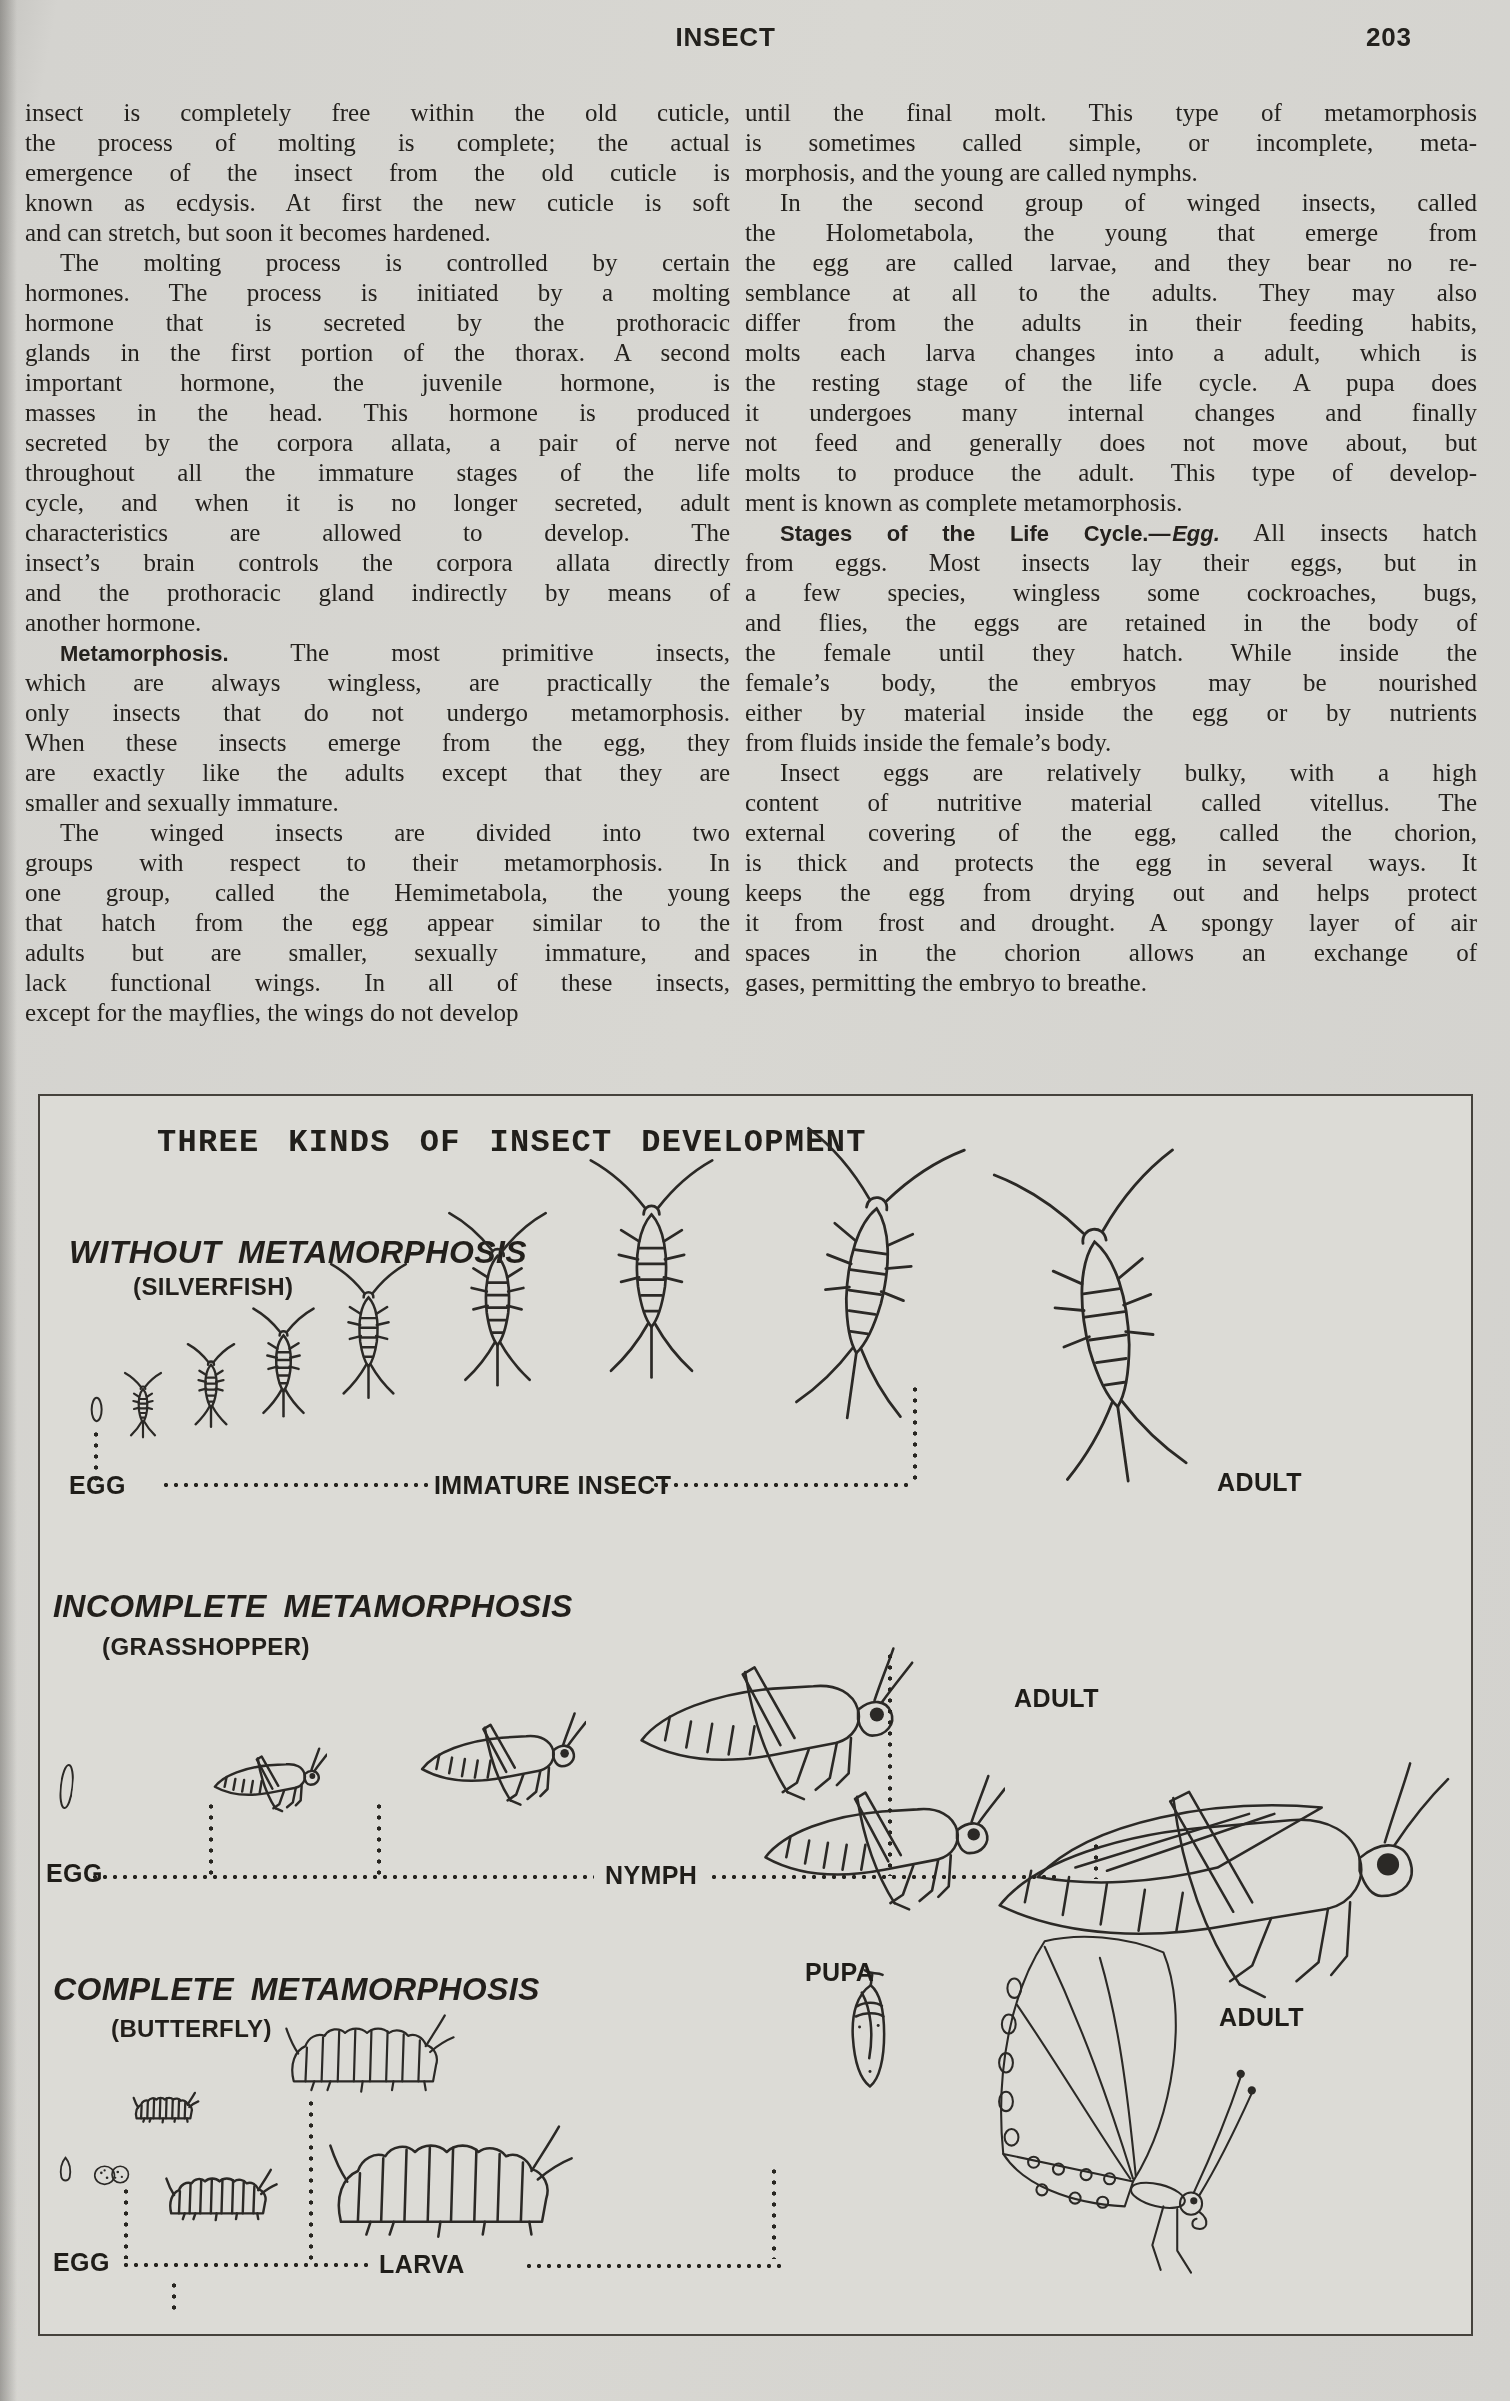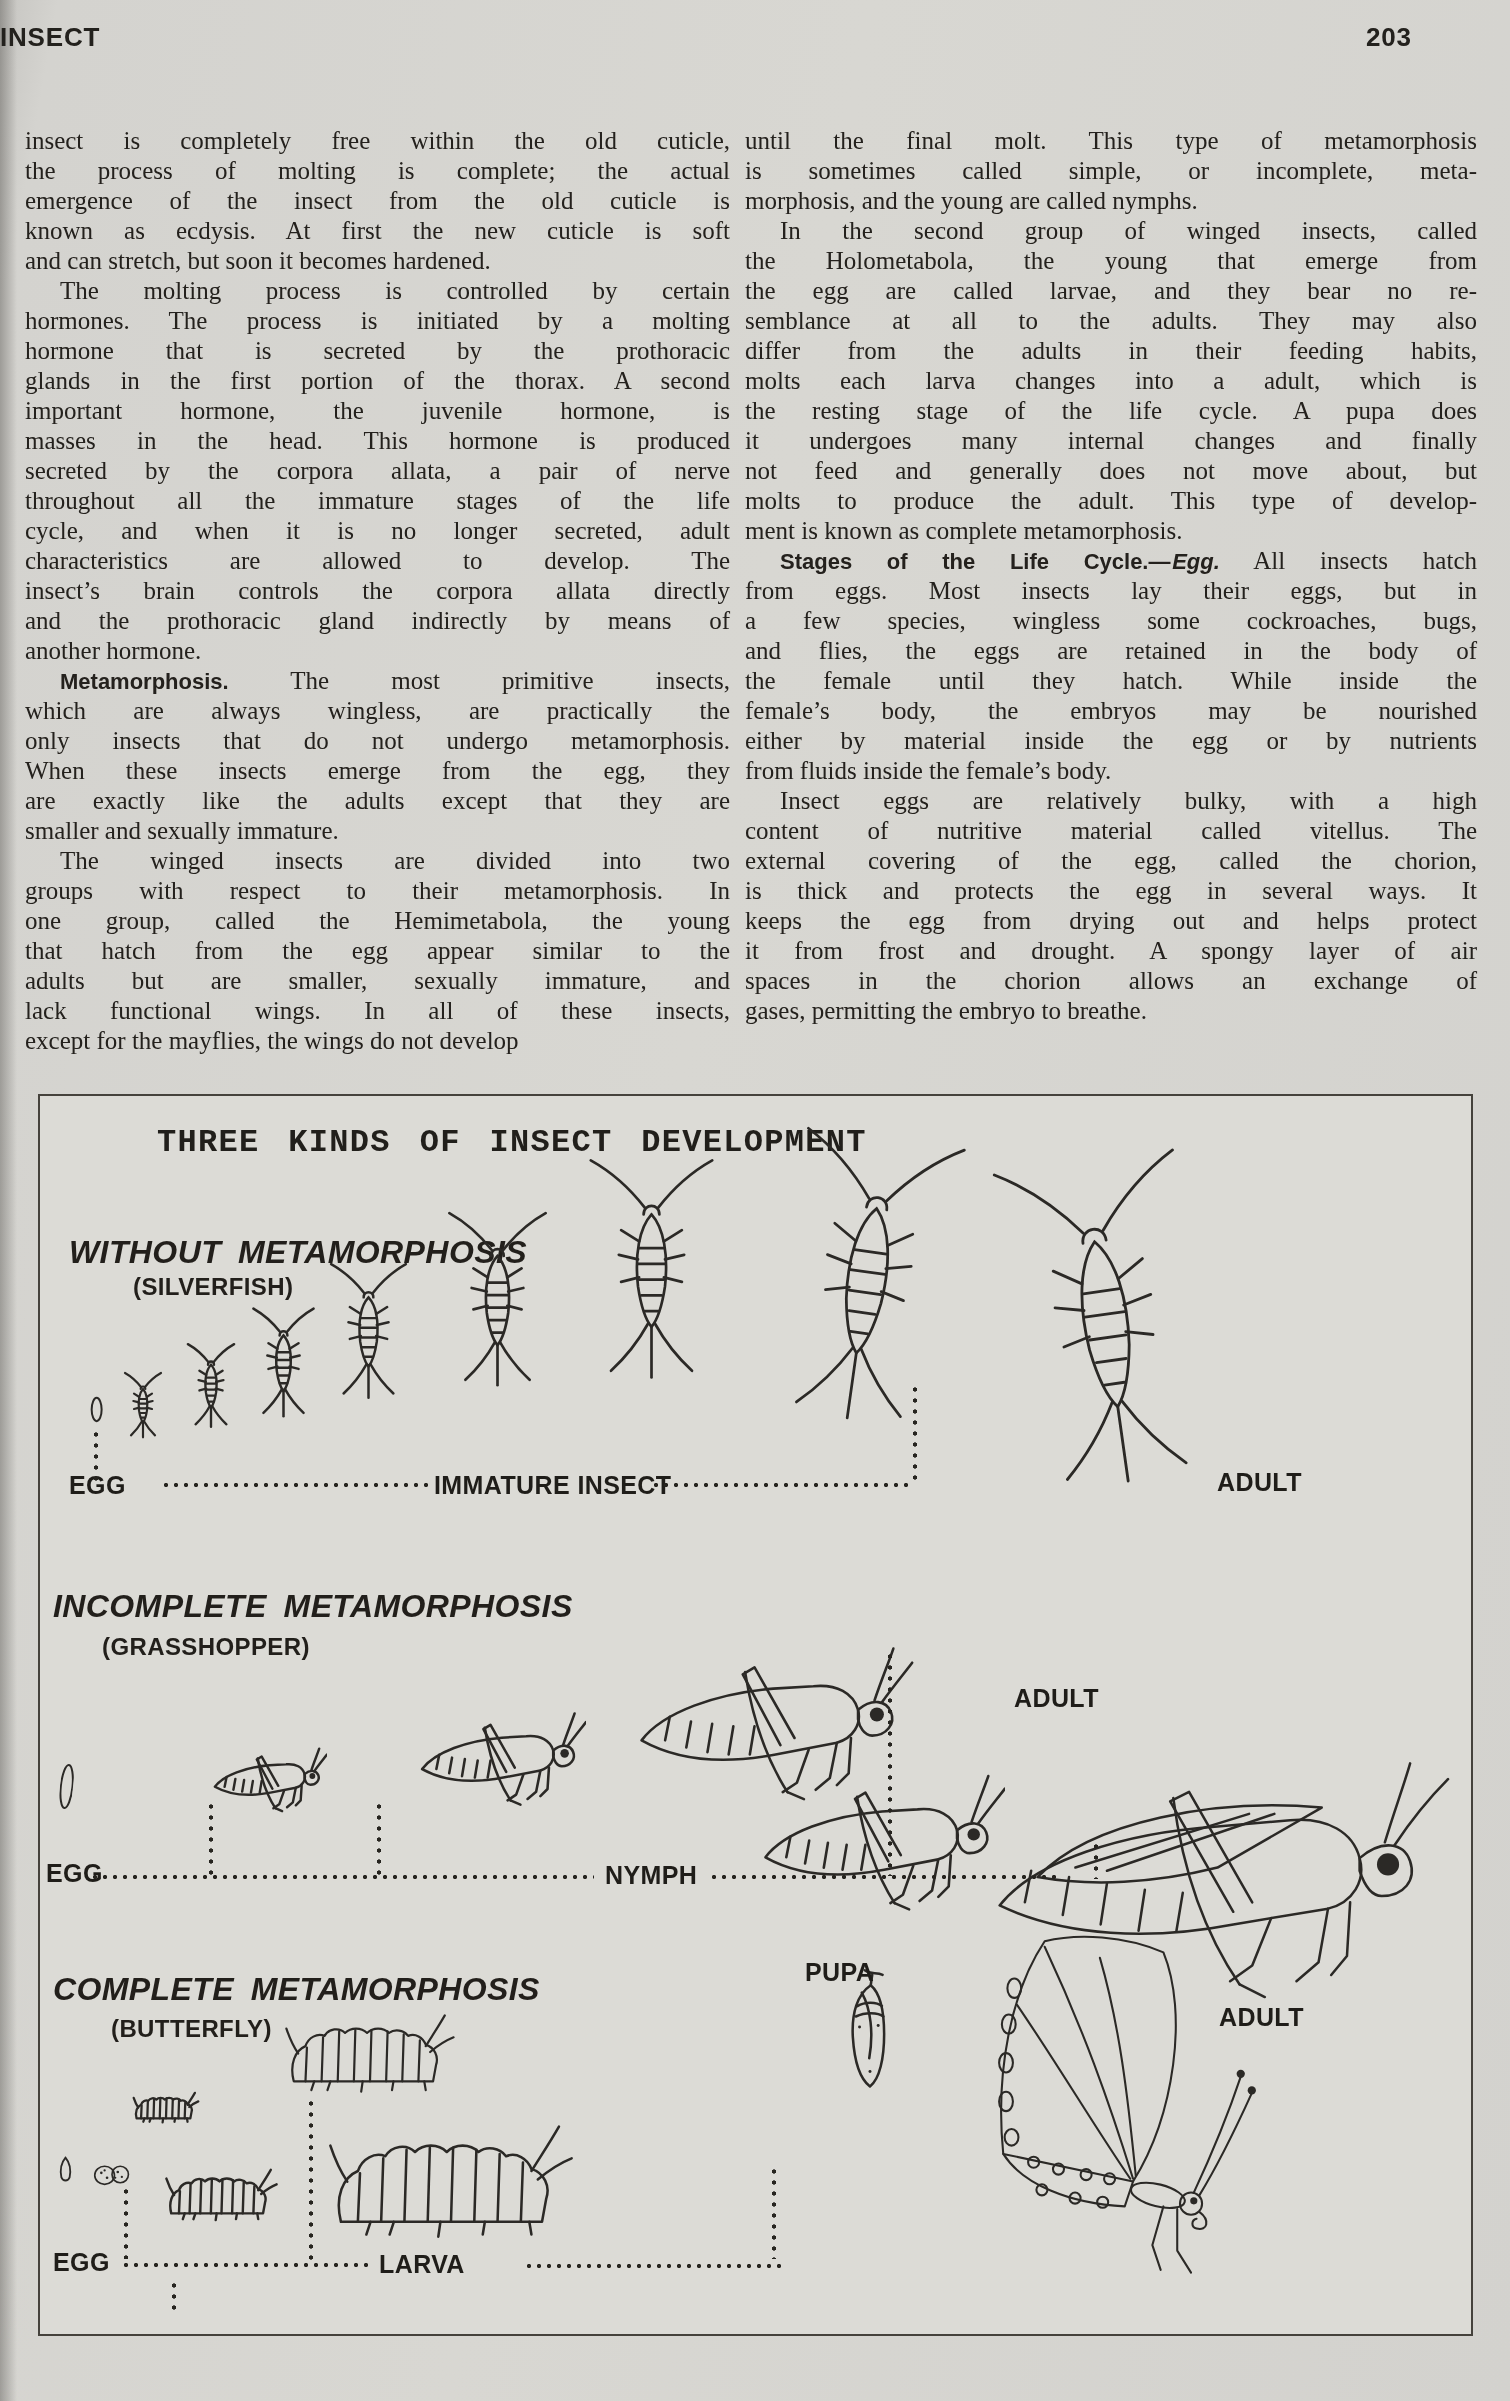--- a/index.html
+++ b/index.html
@@ -5,23 +5,23 @@
   html,body{margin:0;padding:0;background:#b9b8b4;}
   #canvas{
     position:relative;width:1511px;height:2401px;overflow:hidden;
     background:linear-gradient(100deg,#c6c5c1 0%,#d4d3cf 3%,#d8d7d2 45%,#d3d2ce 100%);
     font-family:"Liberation Serif",serif;color:#24211d;
   }
   .edge-left{position:absolute;left:0;top:0;width:16.7px;height:100%;
     background:linear-gradient(90deg,rgba(90,88,84,.45),rgba(90,88,84,0));}
   .hdr{position:absolute;top:22px;font-family:"Liberation Sans",sans-serif;
     font-weight:700;font-size:26px;letter-spacing:0.8px;color:#23211d;}
-  #hdr-title{left:0;width:1451px;text-align:left;}
+  #hdr-title{left:0;width:1451px;text-align:center;}
   #hdr-page{left:1366px;}
-  .col{position:absolute;top:98px;margin-top:28px;}
+  .col{position:absolute;top:98px;}
   #col-left{left:25px;width:705px;}
   #col-right{left:745px;width:732px;}
   .tline{height:30px;line-height:30px;font-size:25px;text-align:justify;text-align-last:justify;
     white-space:nowrap;overflow:visible;text-wrap:nowrap;}
   .tline{white-space:normal;}
   .tline.endline{text-align-last:left;}
   .tline.indent{padding-left:35px;}
   .lead{font-family:"Liberation Sans",sans-serif;font-weight:700;font-size:22px;}
   .lead.ital{font-style:italic;padding-left:1.7px;}
   

